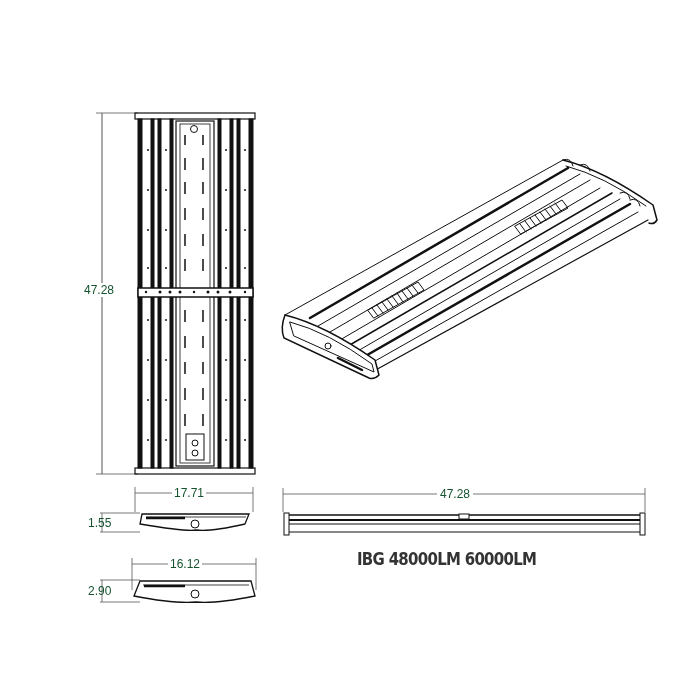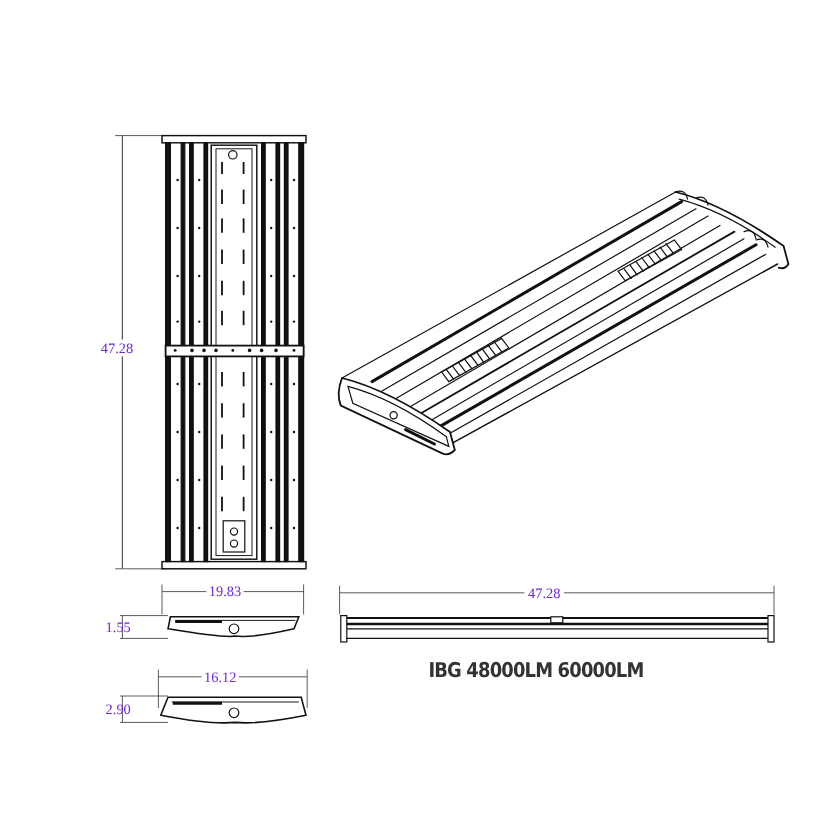--- a/index.html
+++ b/index.html
@@ -1,17 +1,17 @@
 <!DOCTYPE html>
 <html><head>
 <meta charset="utf-8">
 <style>
   html, body { margin: 0; padding: 0; background: #ffffff; }
   body { width: 700px; height: 700px; position: relative; overflow: hidden; font-family: "DejaVu Sans", sans-serif; }
-  .dim-label { position: absolute; font-family: Liberation Serif, serif; font-size: 12px; color: #6d28d9; background: #fff; line-height: 14px; }
+  .dim-label { position: absolute; font-family: Liberation Sans, sans-serif; font-size: 12px; color: #14532d; background: #fff; line-height: 14px; }
   .title { position: absolute; left: 357px; top: 549px; font-family: "DejaVu Sans", sans-serif; font-weight: bold; font-size: 17px; color: #333; letter-spacing: -0.8px; transform: scaleX(0.88); transform-origin: left top; white-space: nowrap; }
   svg { position: absolute; left: 0; top: 0; }
 </style>
 </head>
 <body>
 
 <svg width="700" height="700" viewBox="0 0 700 700">
 
   <g stroke="#111" fill="none">
 
@@ -198,18 +198,18 @@
     <rect x="640" y="513" width="5" height="22" stroke-width="1"></rect>
     <line x1="289" y1="515" x2="640" y2="515" stroke-width="1.5"></line>
     <line x1="289" y1="520" x2="640" y2="520" stroke-width="2"></line>
     <line x1="289" y1="524" x2="640" y2="524" stroke-width="1"></line>
     <line x1="289" y1="532" x2="640" y2="532" stroke-width="1"></line>
     <rect x="459" y="514" width="10" height="5" stroke-width="1" fill="#fff"></rect>
   </g>
 </svg>
 
 <div class="dim-label" style="left:84px; top:283px;">47.28</div>
-<div class="dim-label" style="left:172px; top:486px; padding:0 2px;">19.83</div>
+<div class="dim-label" style="left:172px; top:486px; padding:0 2px;">17.71</div>
 <div class="dim-label" style="left:88px; top:516px; background:transparent;">1.55</div>
 <div class="dim-label" style="left:168px; top:557px; padding:0 2px;text-align:right;">16.12</div>
 <div class="dim-label" style="left:88px; top:584px; background:transparent;text-align:right;">2.90</div>
 <div class="dim-label" style="left:437px; top:487px; padding:0 3px;">47.28</div>
 <div class="title">IBG 48000LM 60000LM</div>
 
 </body></html>

